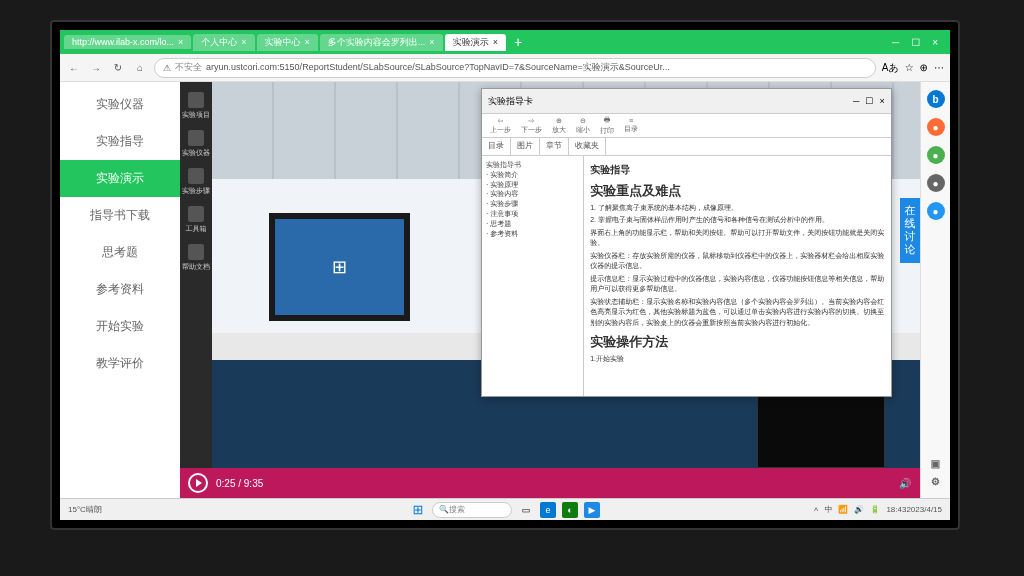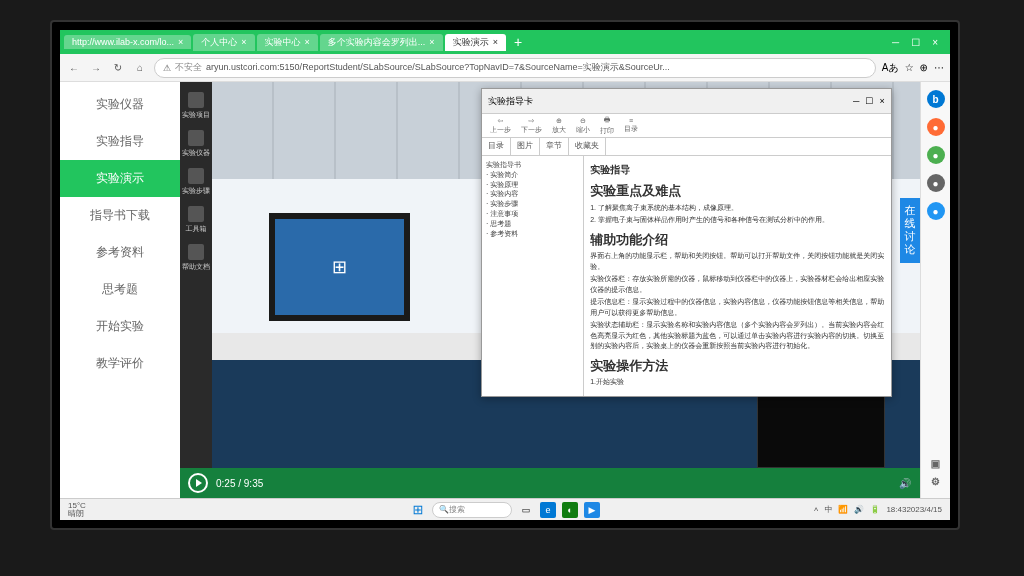--- a/index.html
+++ b/index.html
@@ -41,26 +41,26 @@
 .gw-tbtn{display:flex;flex-direction:column;align-items:center;font-size:7px;color:#666;padding:0 4px}
 .gw-tabs{height:18px;display:flex;border-bottom:1px solid #ccc}
 .gw-tab{padding:2px 6px;border-right:1px solid #ccc;font-size:8px;color:#555}
 .gw-body{flex:1;display:flex;overflow:hidden}
 .gw-tree{width:25%;border-right:1px solid #ccc;padding:4px;font-size:7px;color:#444;line-height:1.4}
 .gw-content{flex:1;padding:6px;font-size:8px;color:#333;line-height:1.5;overflow:hidden}
 .gw-content h3{font-size:10px;margin-bottom:4px}
 .gw-content h4{font-size:13px;margin:4px 0 2px;font-weight:bold}
 .gw-content p{font-size:7px;margin-bottom:2px}
 .discuss-tag{position:absolute;right:0;top:30%;width:20px;background:#1e88e5;color:#fff;font-size:11px;padding:6px 4px;text-align:center;line-height:1.2}
-.video-ctrl{position:absolute;bottom:0;left:0;right:0;height:30px;background:#15803d;display:flex;align-items:center;padding:0 8px;color:#fff;font-size:10px;gap:8px}
+.video-ctrl{position:absolute;bottom:0;left:0;right:0;height:30px;background:#be185d;display:flex;align-items:center;padding:0 8px;color:#fff;font-size:10px;gap:8px}
 .play-btn{width:20px;height:20px;border:2px solid #fff;border-radius:50%;display:flex;align-items:center;justify-content:center}
 .play-icon{width:0;height:0;border-left:6px solid #fff;border-top:4px solid transparent;border-bottom:4px solid transparent;margin-left:2px}
 .vol-icon{margin-left:auto}
 .taskbar{position:absolute;bottom:0;left:0;right:0;height:22px;background:#f0f0f0;display:flex;align-items:center;padding:0 8px;font-size:9px;border-top:1px solid #ccc}
-.weather{display:flex;flex-direction:column;font-size:8px;color:#555;line-height:1}
+.weather{display:flex;flex-direction:row;font-size:8px;color:#555;line-height:1}
 .tb-center{position:absolute;left:50%;transform:translateX(-50%);display:flex;align-items:center;gap:6px}
 .tb-icon{width:16px;height:16px;display:flex;align-items:center;justify-content:center;border-radius:2px}
 .search-box{width:80px;height:16px;background:#fff;border:1px solid #ccc;border-radius:8px;font-size:8px;padding:0 6px;color:#888;display:flex;align-items:center}
 .tb-right{margin-left:auto;display:flex;align-items:center;gap:6px;font-size:8px;color:#555}
 .datetime{display:flex;flex-direction:row;align-items:center;line-height:1}
 </style>
 </head>
 <body>
 
 <div class="laptop">
@@ -122,22 +122,22 @@
     <div class="sbr-icon" style="background:none;color:#666">⚙</div>
   </div>
 </div>
 
 <div class="content">
   <div class="left-menu">
     <div class="lm-item">实验仪器</div>
     <div class="lm-item">实验指导</div>
     <div class="lm-item active">实验演示</div>
     <div class="lm-item">指导书下载</div>
+    <div class="lm-item">思考题</div>
     <div class="lm-item">参考资料</div>
-    <div class="lm-item">思考题</div>
     <div class="lm-item">开始实验</div>
     <div class="lm-item">教学评价</div>
   </div>
 
   <div class="video-area">
     <div class="video-frame">
       <div class="toolbar-left">
         <div class="tl-item">
                 <div class="tl-icon"></div>
                 <span>实验项目</span>
@@ -200,21 +200,20 @@
               <div>· 实验步骤</div>
               <div>· 注意事项</div>
               <div>· 思考题</div>
               <div>· 参考资料</div>
             </div>
             <div class="gw-content">
               <h3>实验指导</h3>
               <h4>实验重点及难点</h4>
               <p>1. 了解聚焦离子束系统的基本结构，成像原理。</p>
               <p>2. 掌握电子束与固体样品作用时产生的信号和各种信号在测试分析中的作用。</p>
-              <h4>辅助功能介绍</h4>
               <p>界面右上角的功能显示栏，帮助和关闭按钮。帮助可以打开帮助文件，关闭按钮功能就是关闭实验。</p>
               <p>实验仪器栏：存放实验所需的仪器，鼠标移动到仪器栏中的仪器上，实验器材栏会给出相应实验仪器的提示信息。</p>
               <p>提示信息栏：显示实验过程中的仪器信息，实验内容信息，仪器功能按钮信息等相关信息，帮助用户可以获得更多帮助信息。</p>
               <p>实验状态辅助栏：显示实验名称和实验内容信息（多个实验内容会罗列出）。当前实验内容会红色高亮显示为红色，其他实验标题为蓝色，可以通过单击实验内容进行实验内容的切换。切换至别的实验内容后，实验桌上的仪器会重新按照当前实验内容进行初始化。</p>
               <h4>实验操作方法</h4>
               <p>1.开始实验</p>
             </div>
           </div>
         </div>
 

